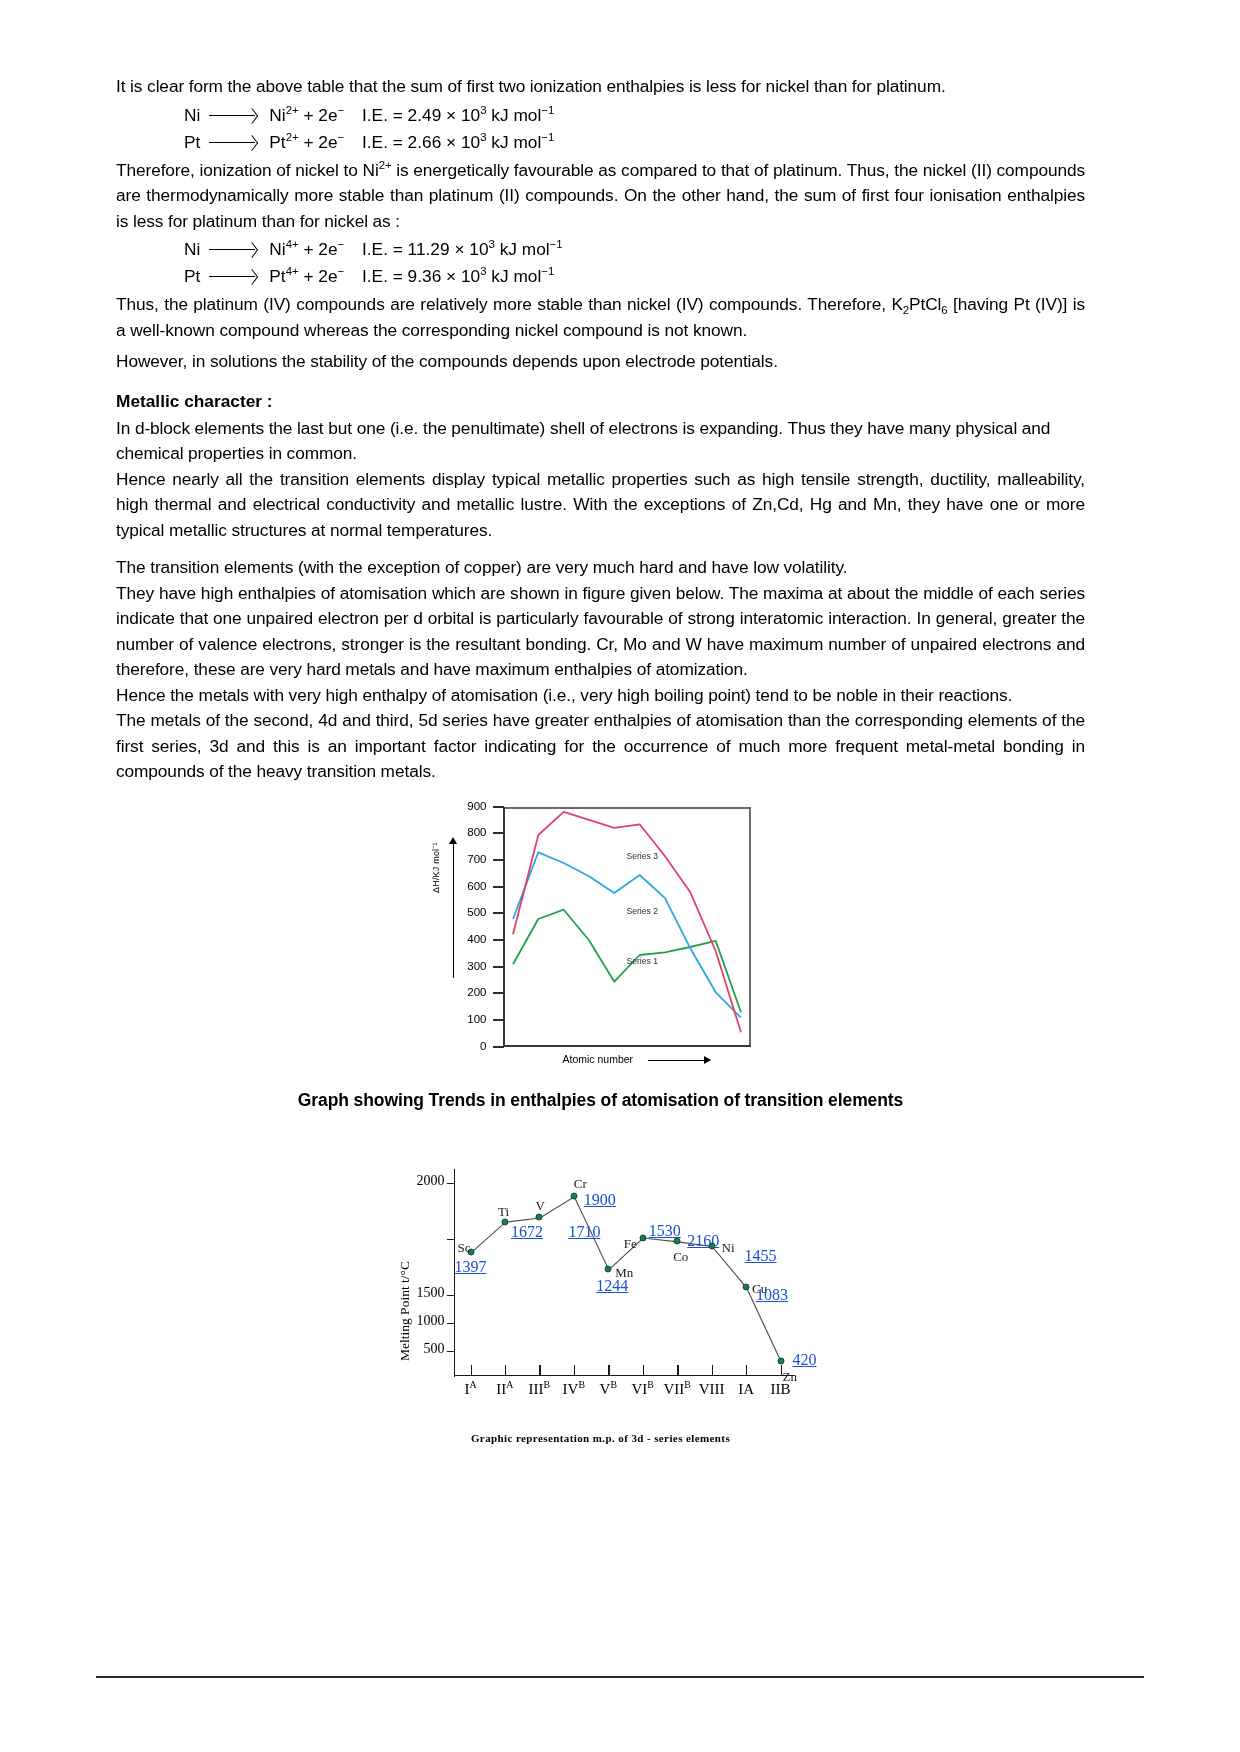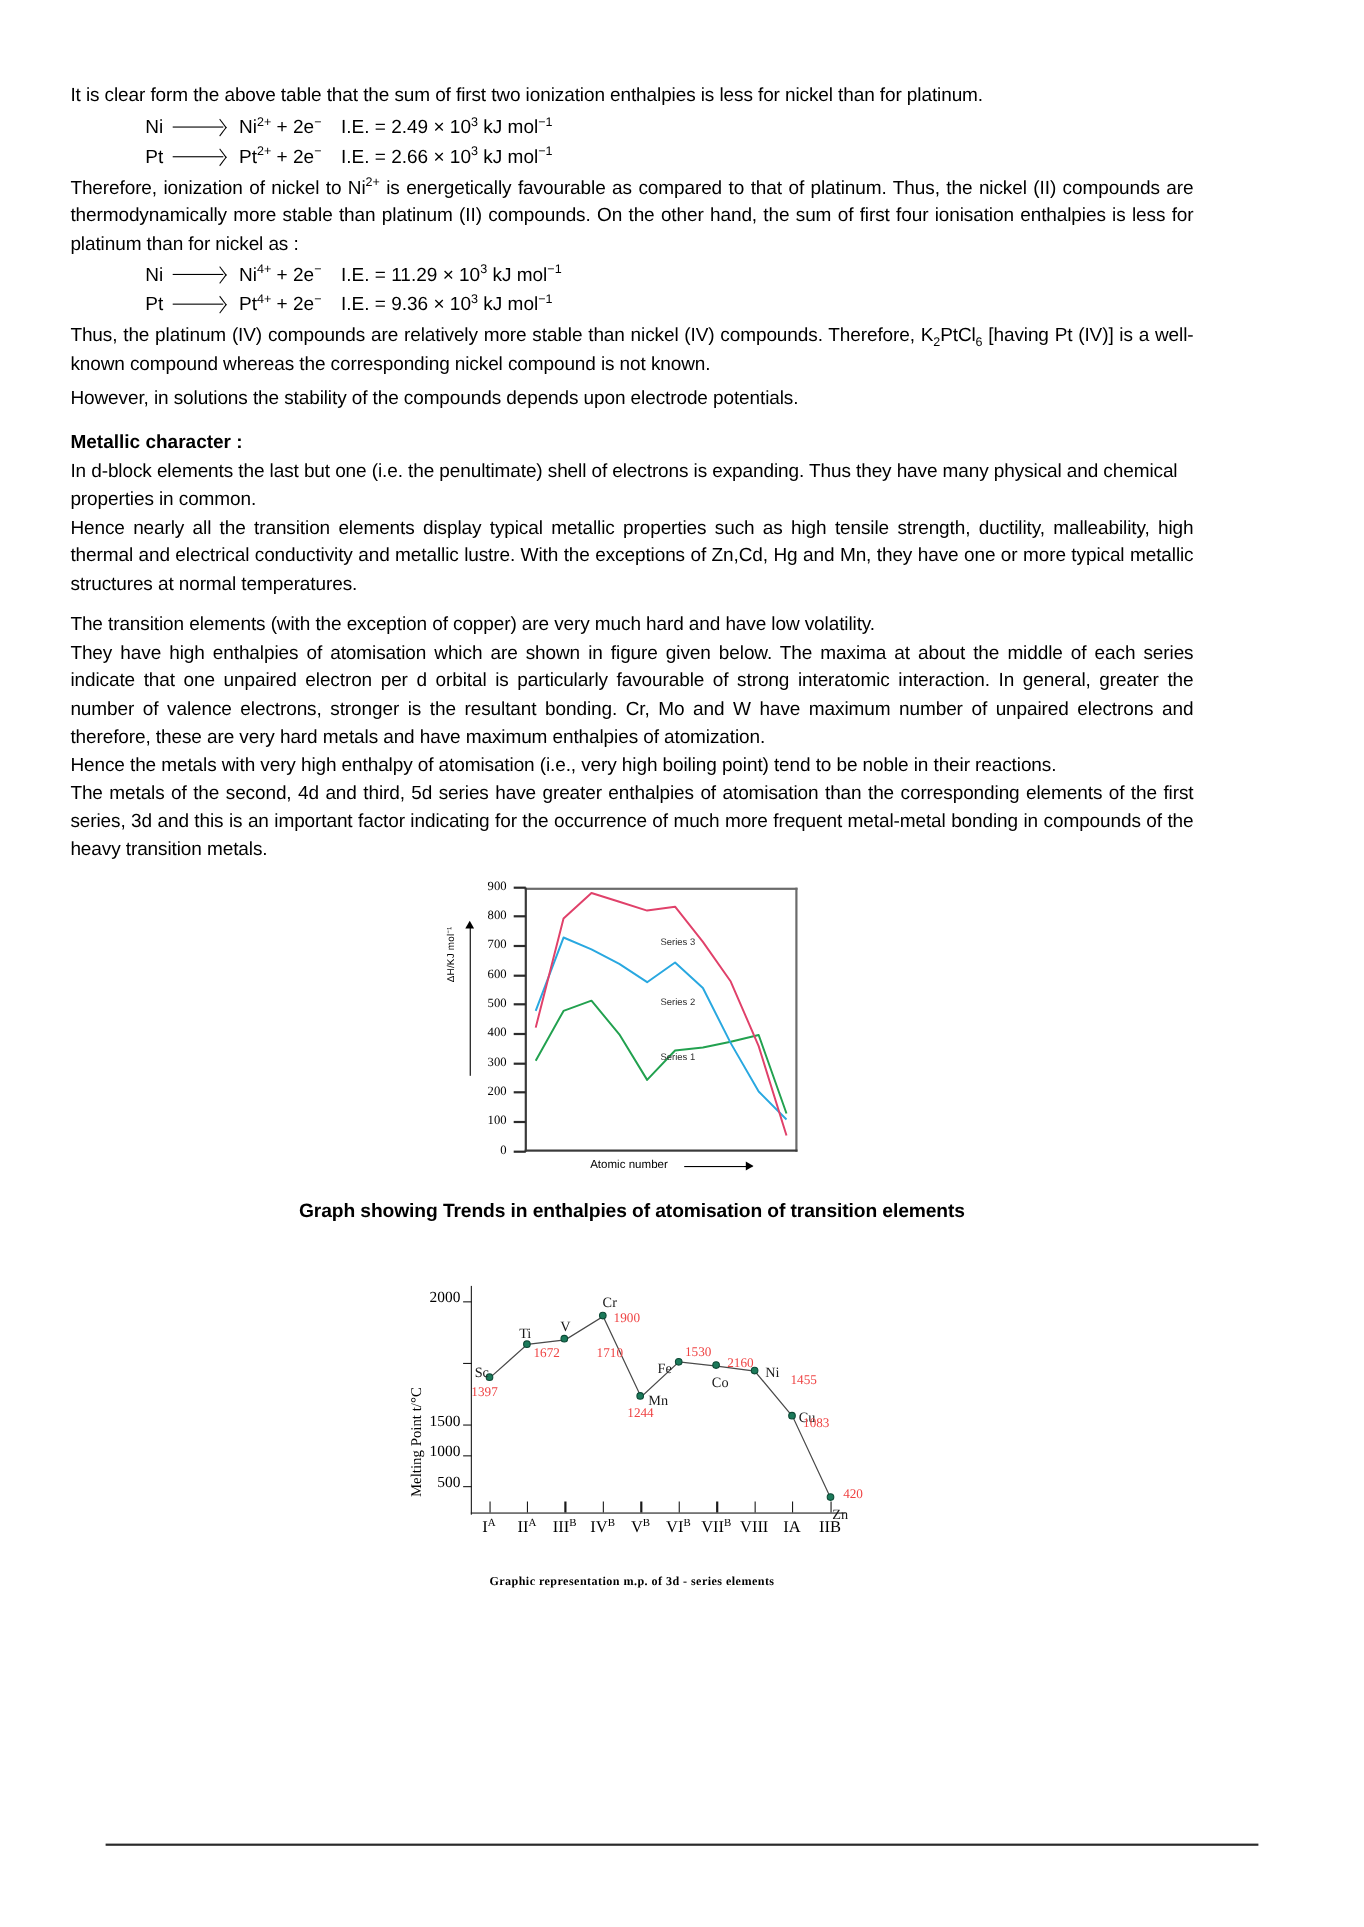--- a/index.html
+++ b/index.html
@@ -11,21 +11,21 @@
     font-family: "Liberation Sans", sans-serif;
     color: #000000;
     position: relative;
     overflow: hidden;
   }
   .page {
     position: absolute;
     left: 0; top: 0;
     width: 1240px;
     height: 1752px;
-    padding: 74px 155px 0 64px;
+    padding: 74px 155px 0 116px;
   }
   p.body-text {
     margin: 0 0 0 0;
     font-size: 17.3px;
     line-height: 25.5px;
     text-align: justify;
     letter-spacing: -0.1px;
   }
   p.nojust { text-align: left; }
   .gap-sm { height: 12px; }
@@ -131,21 +131,21 @@
     left: 62px;
     width: 11px; height: 2.2px;
     background:#2b2b2b;
   }
   .c1-ticklabel {
     position:absolute;
     right: 0;
     width: 36px;
     text-align:right;
     font-size: 11.5px;
-    font-family: Liberation Serif, serif;
+    font-family: Liberation Sans, sans-serif;
   }
   .c1-xlabel {
     position:absolute;
     left: 132px; top: 252px;
     font-size: 10.5px;
     white-space:nowrap;
   }
   .c1-xarrow{
     position:absolute;
     left: 217px; top: 259px;
@@ -241,24 +241,25 @@
   }
   .c2-sym {
     position:absolute;
     font-size: 13px;
     font-family:"Liberation Serif", serif;
     white-space:nowrap;
     color:#1a1a1a;
   }
   .c2-val {
     position:absolute;
-    font-size: 12px;
+    font-size: 16px;
     font-family:"Liberation Serif", serif;
     white-space:nowrap;
-    color:#ef4444;
+    color:#1d4ed8;
+    text-decoration:underline;
   }
   .caption2 {
     margin-top: 16px;
     text-align:center;
     font-size: 11px;
     font-weight: bold;
     font-family:"Liberation Serif", serif;
     letter-spacing: 0.4px;
   }
   .bottom-rule {

